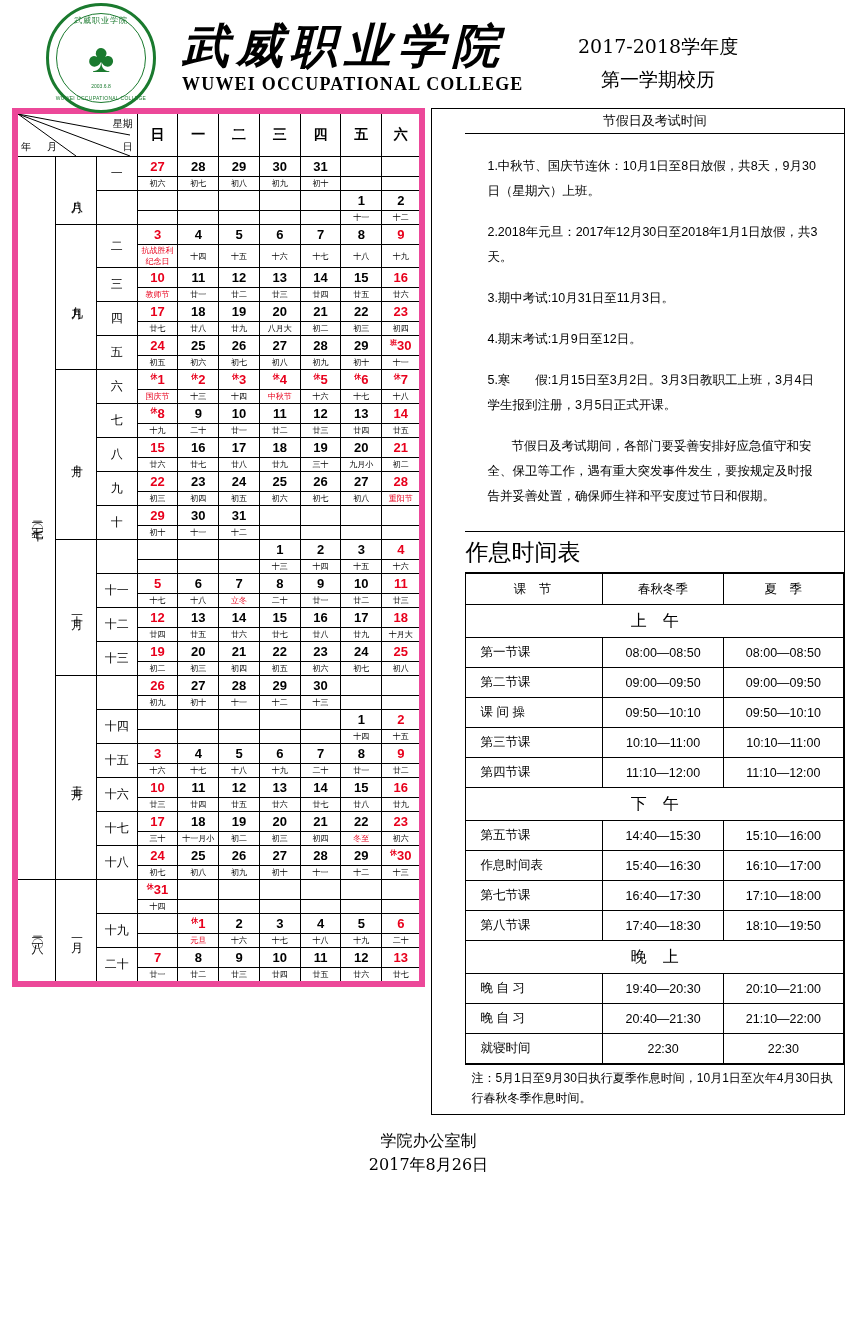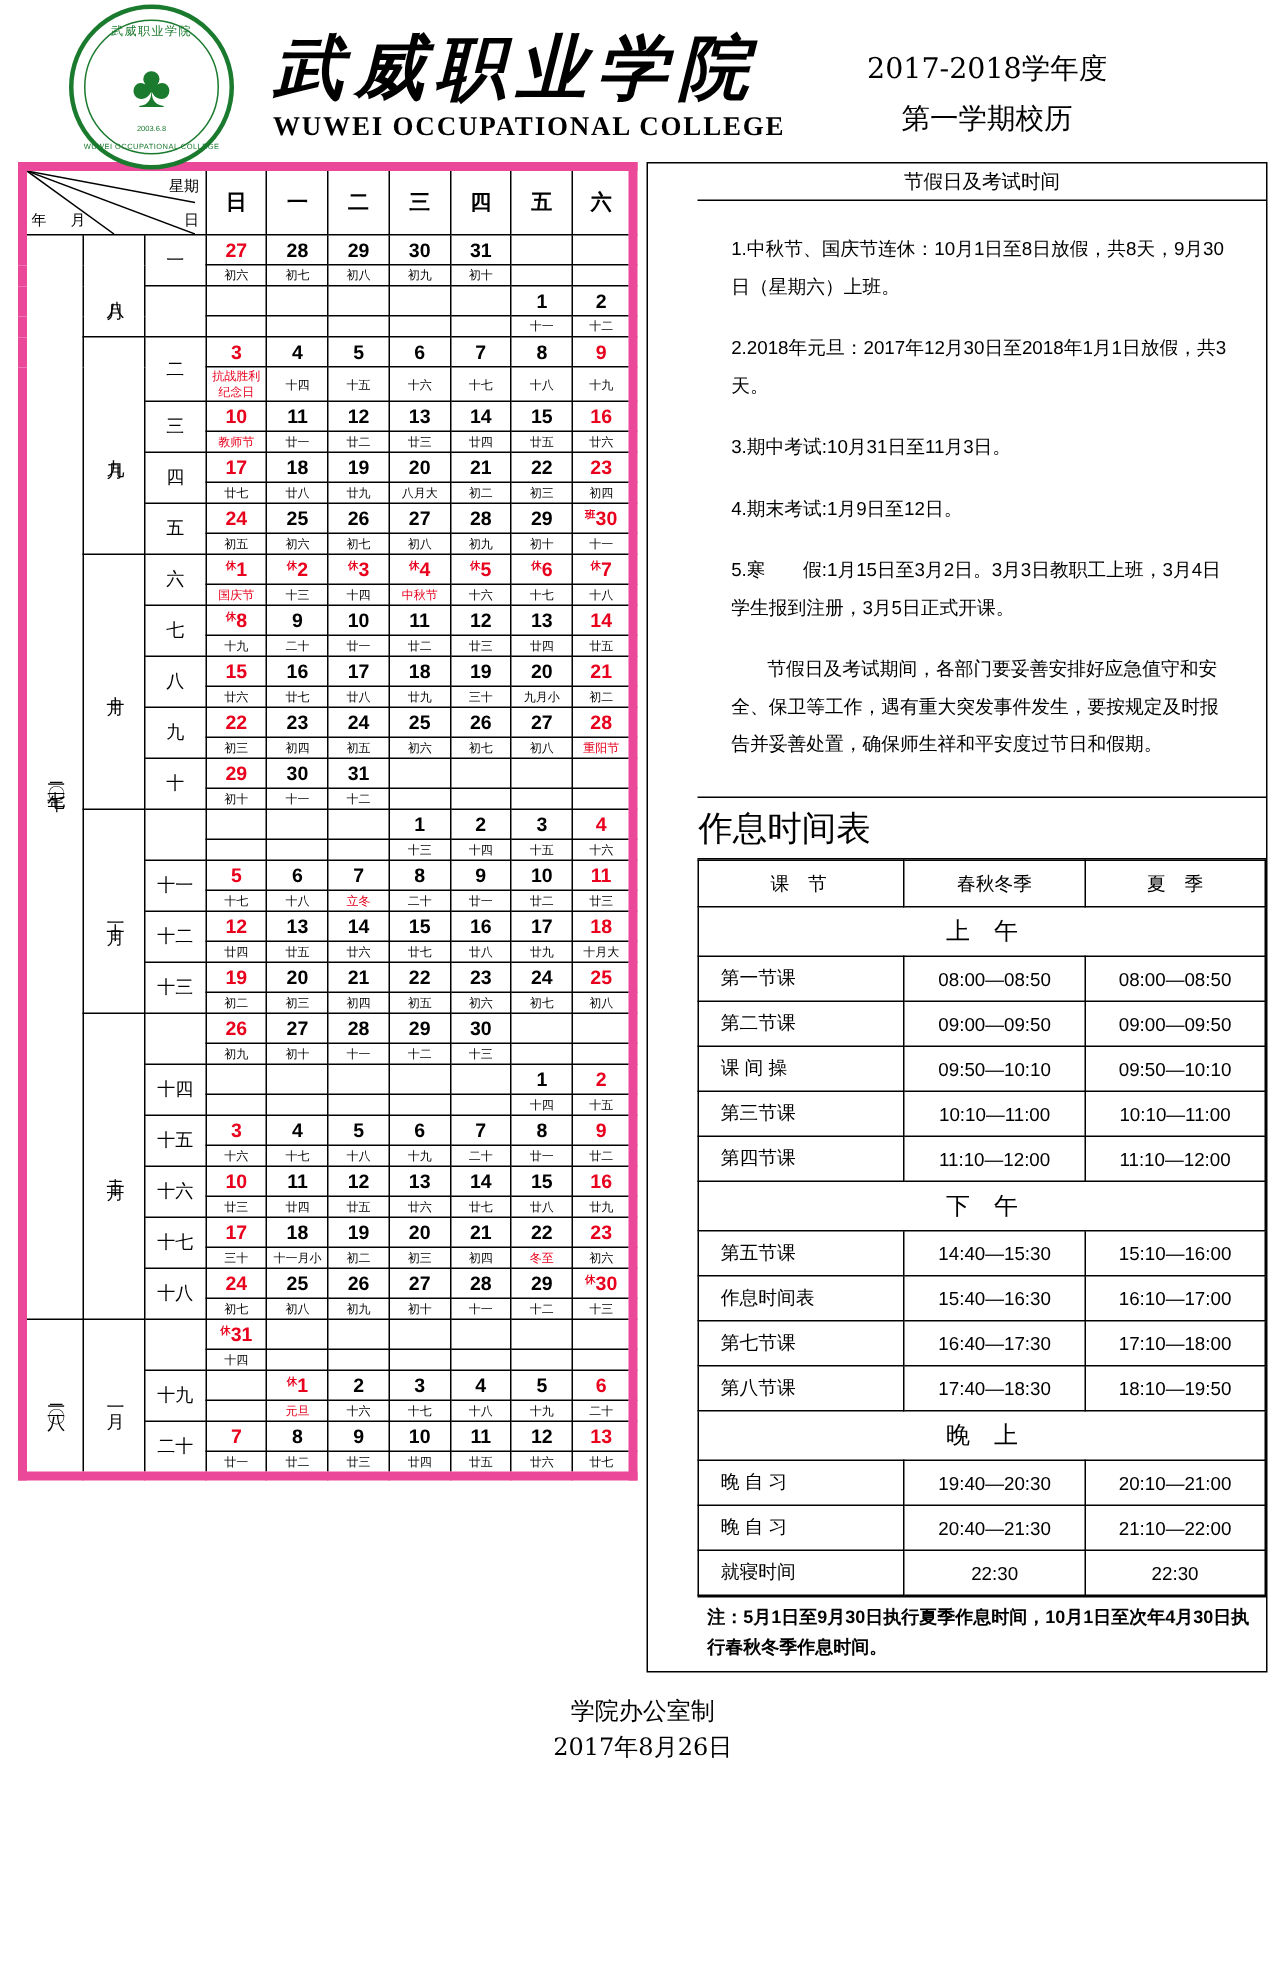--- a/index.html
+++ b/index.html
@@ -152,21 +152,20 @@
     height:29px;
     padding:0 4px;
   }
   .sched td.lbl{text-align:left;padding-left:14px;width:118px;}
   .sched td.sec{font-size:16px;height:32px;}
   .sched tr.hdr td{height:30px;}
   .footnote{
     font-size:12px;line-height:1.7;
     padding:3px 6px 5px;
     border-top:1px solid #000;
-    font-weight:bold;
   }
   .footnote .ind{text-indent:20px;}
 
   
   .footer{
     text-align:center;
     margin-top:14px;
     font-size:16px;
     line-height:1.5;
     font-family:"DejaVu Serif","Liberation Serif",serif;

